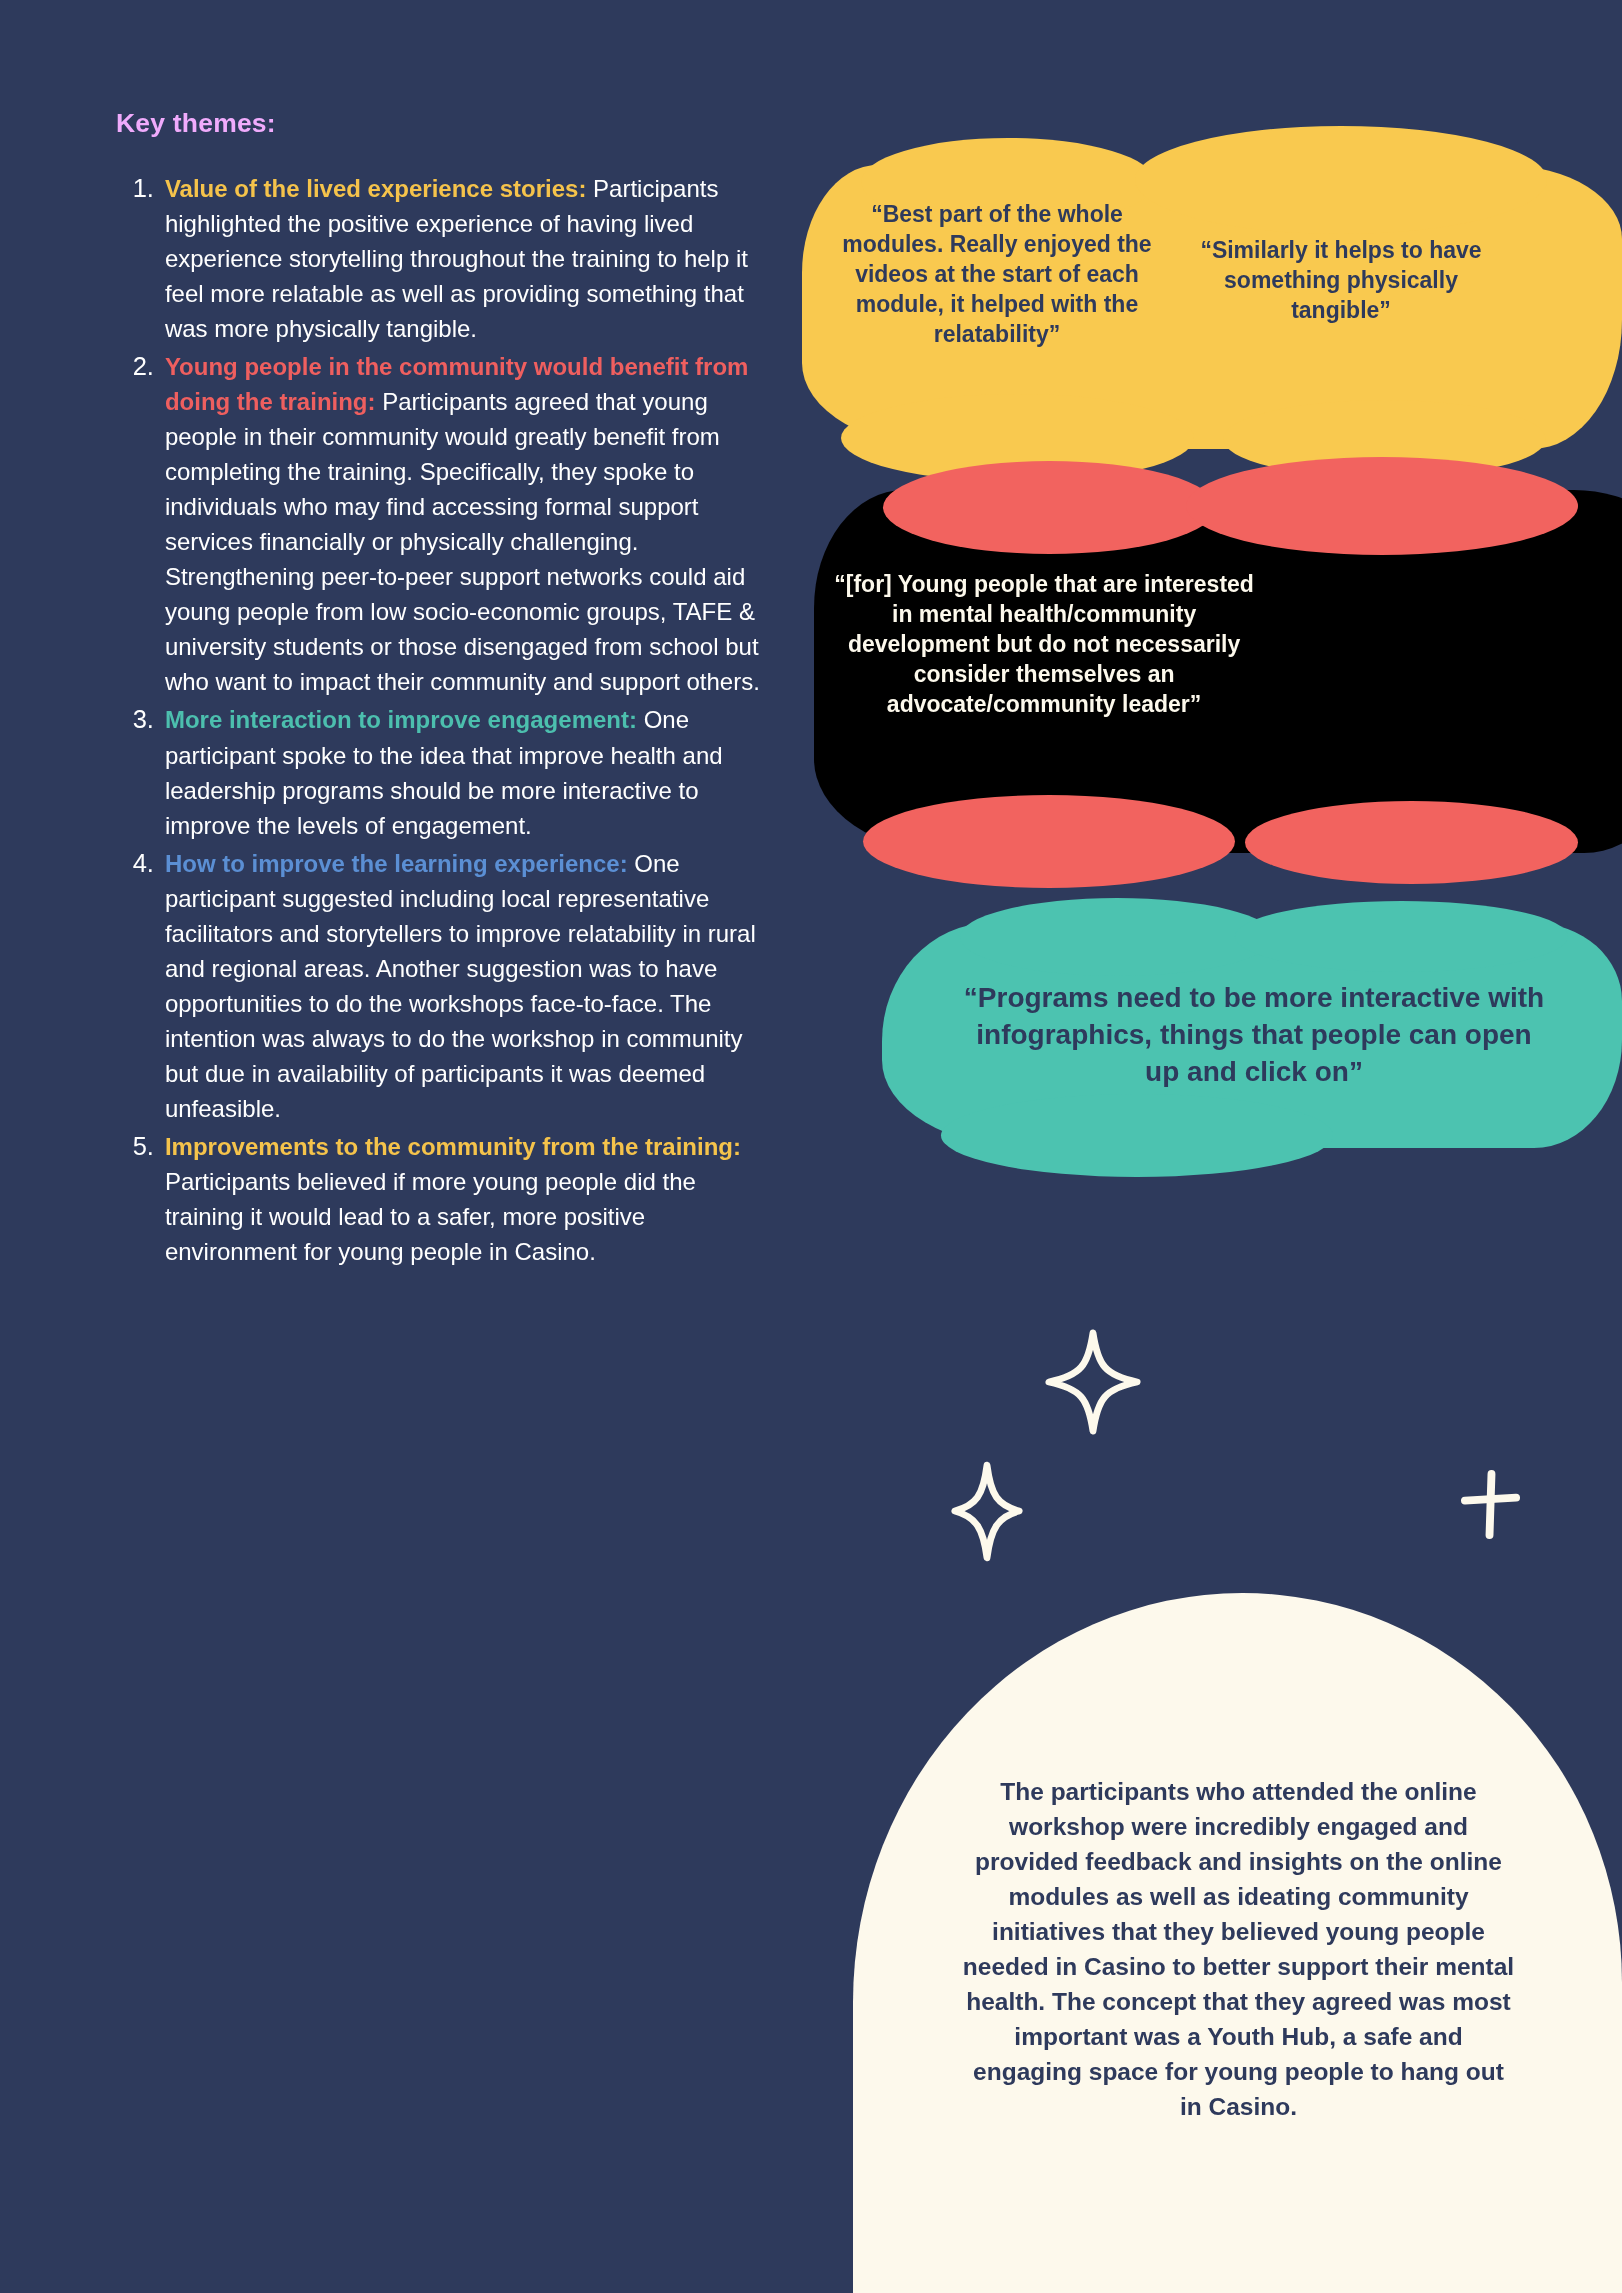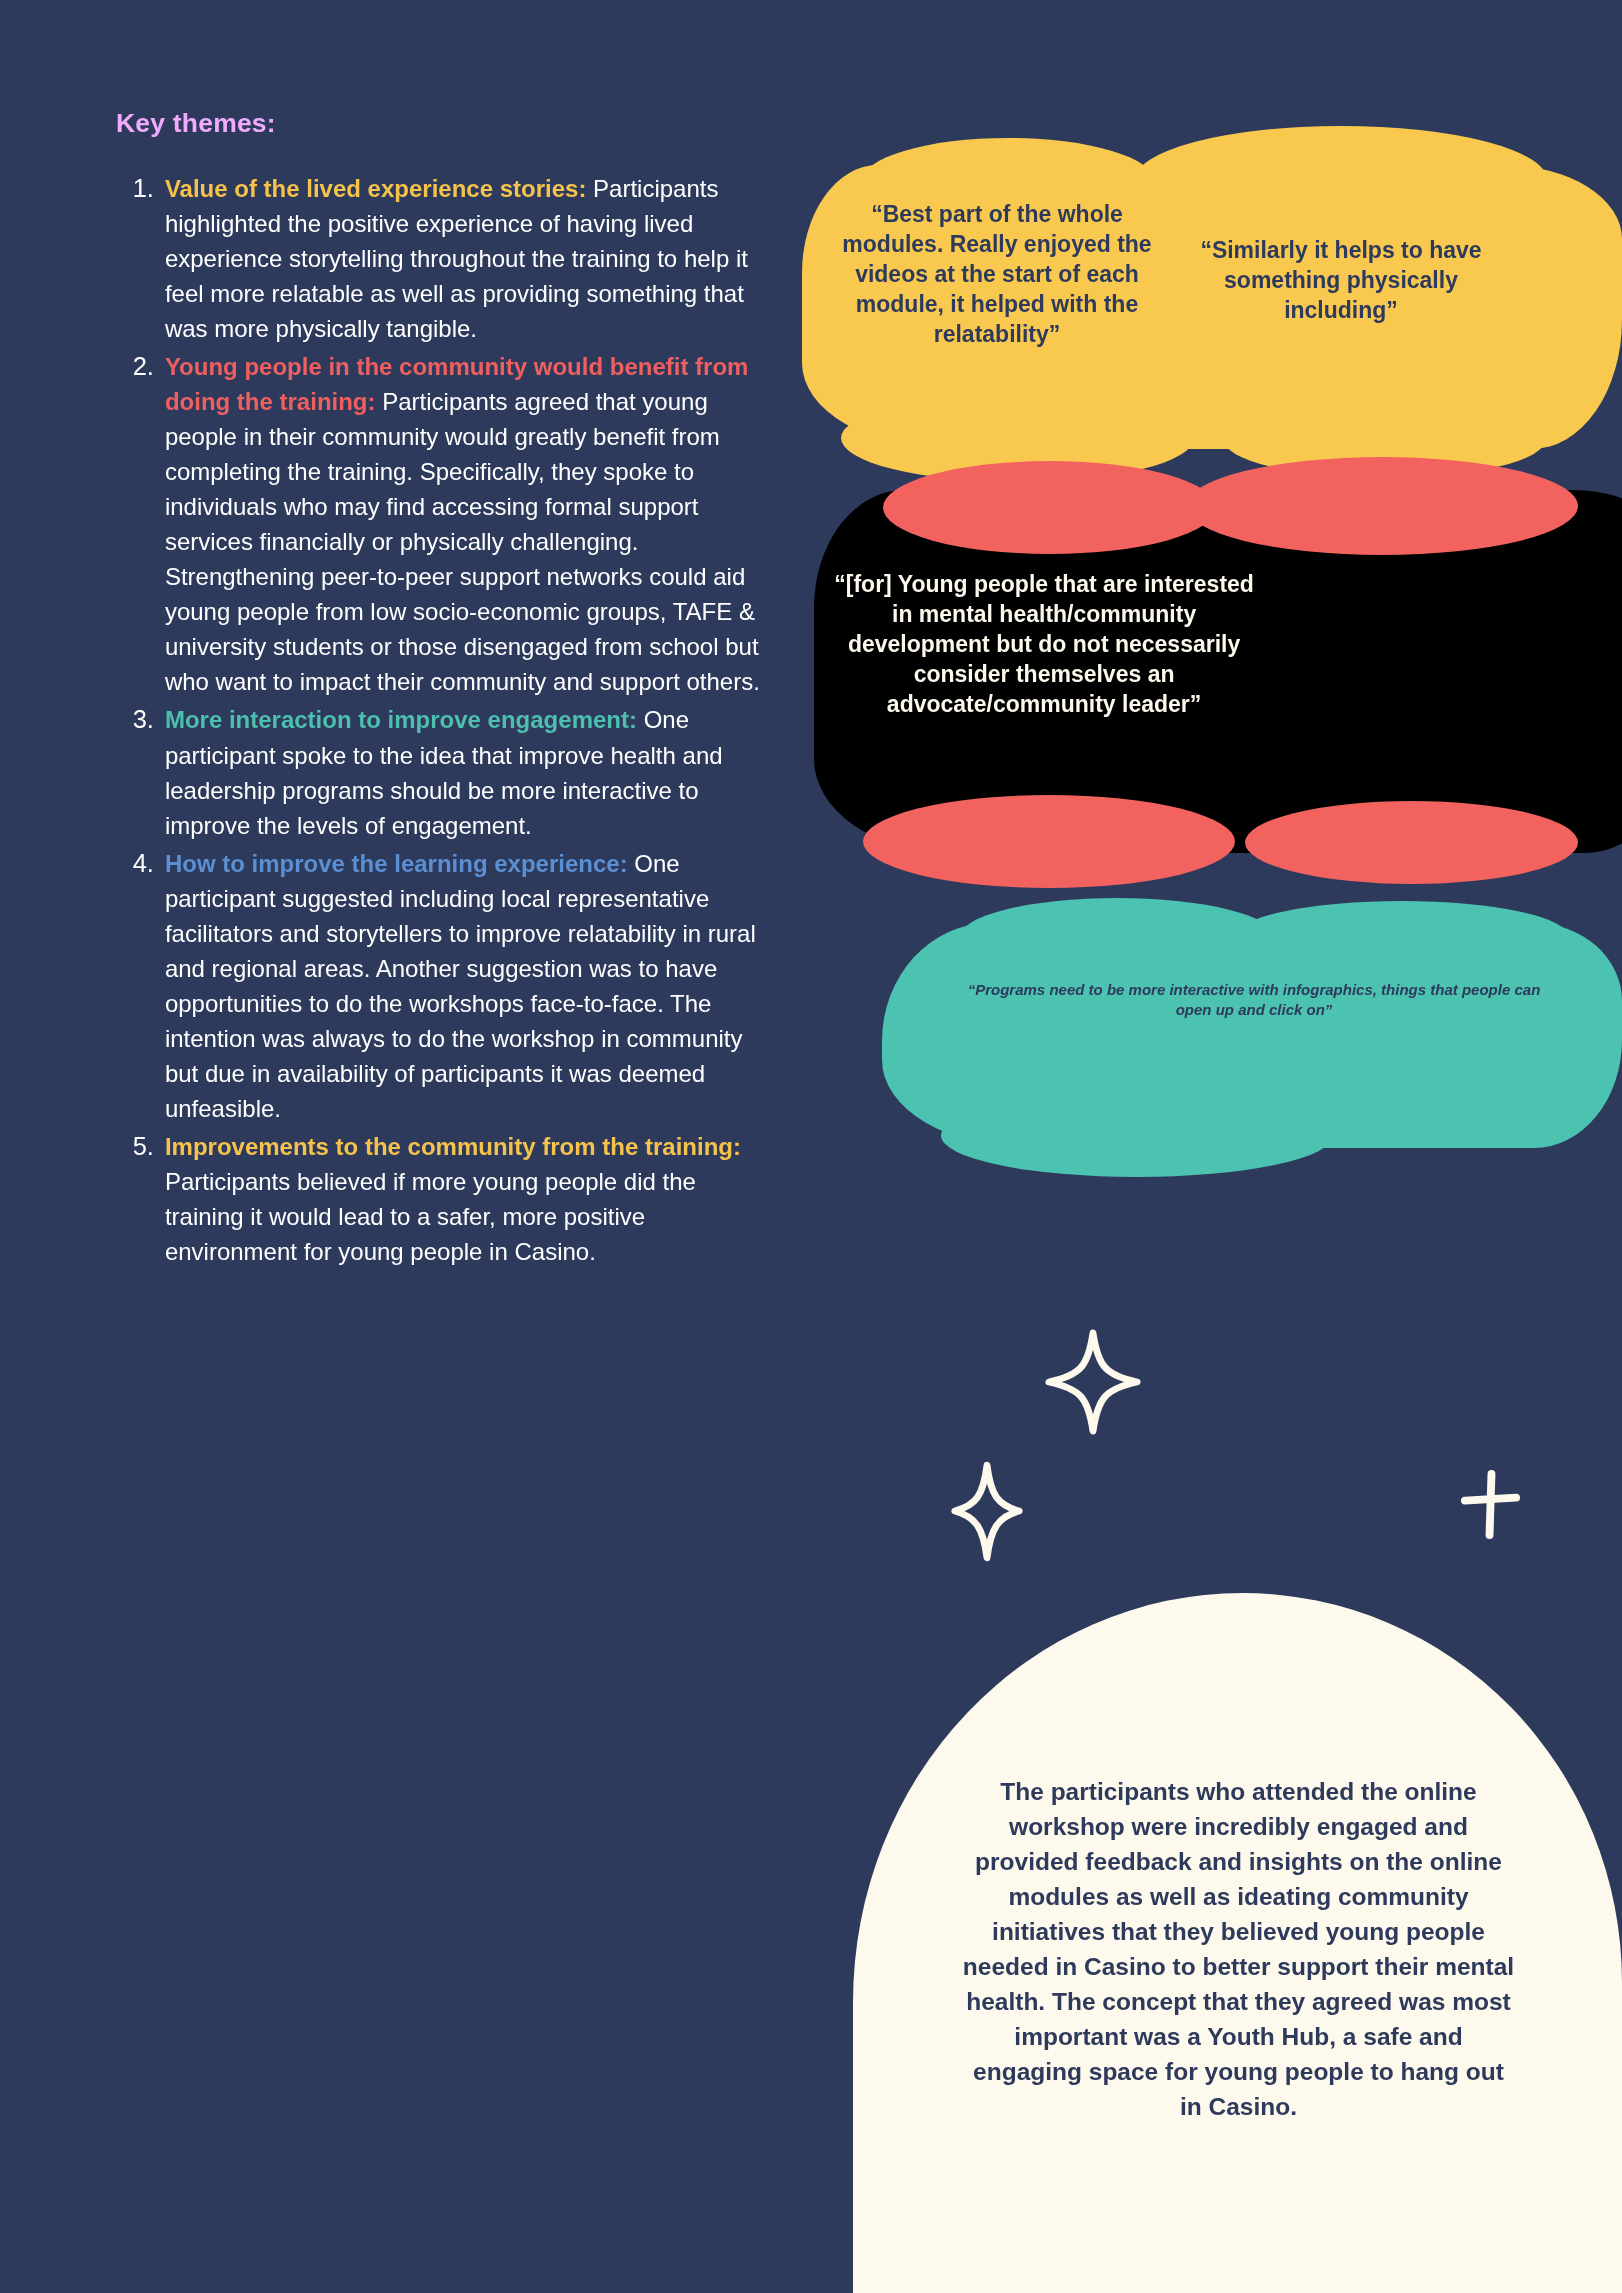--- a/index.html
+++ b/index.html
@@ -196,21 +196,21 @@
     font-size: 23px; line-height: 1.30;
     color: #fdf9ec;
   }
   .quote-red-2 {
     left: 461px; top: 80px; width: 294px;
     font-size: 23px; line-height: 1.30;
     color: #fdf9ec;
   }
   .quote-teal-1 {
     left: 78px; top: 57px; width: 588px;
-    font-size: 15px; line-height: 1.32; font-style: italic;
+    font-size: 28px; line-height: 1.32;
   }
   .quote-cream-1 {
     left: 106px; top: 181px; width: 559px;
     font-size: 24.5px; line-height: 1.43;
   }
 
   
   .spark { position: absolute; }
   .spark svg { display: block; }
 </style>
@@ -246,21 +246,21 @@
     </ol>
   </div>
 
   <div class="bubble blob-yellow">
     <div class="blob-yellow-foot"></div>
     <div class="blob-yellow-foot2"></div>
     <div class="q-row quote-yellow-1">
       <div class="q-text">“Best part of the whole modules. Really enjoyed the videos at the start of each module, it helped with the relatability”</div>
     </div>
     <div class="q-row quote-yellow-2">
-      <div class="q-text">“Similarly it helps to have something physically including”</div>
+      <div class="q-text">“Similarly it helps to have something physically tangible”</div>
     </div>
   </div>
 
   <div class="bubble blob-red">
     <div class="blob-red-foot"></div>
     <div class="blob-red-foot2"></div>
     <div class="q-row quote-red-1">
       <div class="q-text" style="color:#fdf9ec">“[for] Young people that are interested in mental health/community development but do not necessarily consider themselves an advocate/community leader”</div>
     </div>
   </div>

